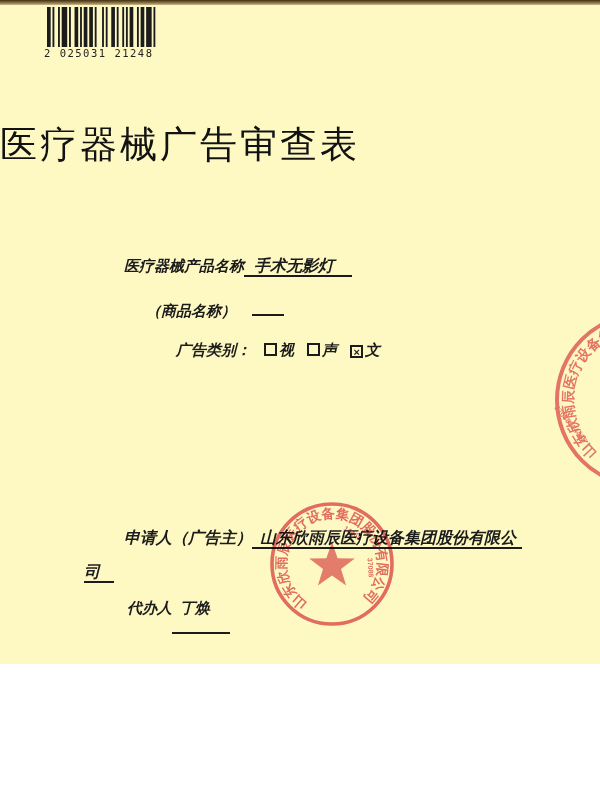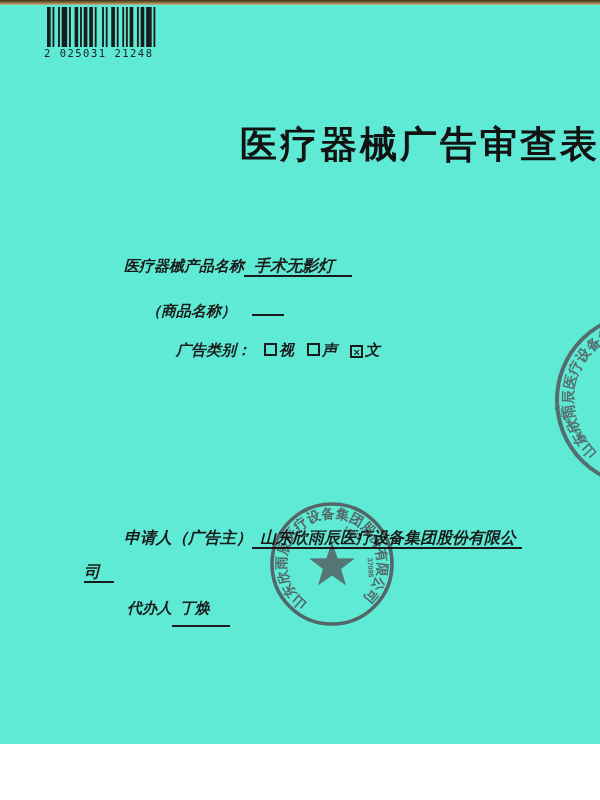--- a/index.html
+++ b/index.html
@@ -1,52 +1,52 @@
 <!DOCTYPE html>
 <html><head>
 <meta charset="utf-8">
 <style>
   html,body { margin:0; padding:0; background:#fff; }
   .page {
-    position:relative; width:600px; height:744px; background:#5eead4;
+    position:relative; width:600px; height:664px; background:#fef9c3;
     overflow:hidden; font-family:"Liberation Sans",sans-serif; color:#1d1d1d;
   }
   .top-band {
     position:absolute; top:0; left:0; width:600px; height:5px;
     background:linear-gradient(180deg,#3e2f12 0%,#8a7342 55%,#c9b98a 100%);
   }
   .barcode { position:absolute; left:44px; top:7px; width:120px; }
   .barcode svg { display:block; width:112px; height:40px; margin-left:3px; }
   .barcode-number {
     font-family:"DejaVu Sans Mono","Liberation Mono",monospace;
     font-size:10.5px; letter-spacing:1.5px; color:#222; margin-top:0; white-space:nowrap;
   }
   .title {
-    position:absolute; top:120px; left:0; width:100%; text-align:right;
-    font-size:37px; font-weight:bold; letter-spacing:3px; color:#121212;
+    position:absolute; top:120px; left:0; width:100%; text-align:left;
+    font-size:37px; font-weight:normal; letter-spacing:3px; color:#121212;
   }
   .row { position:absolute; font-weight:bold; font-size:15px; white-space:nowrap; color:#1b1b1b;font-style:italic; }
   .u { border-bottom:2px solid #1b1b1b; }
   .row-product { left:124px; top:256px; }
   .row-product .value { font-size:16px; padding:0 18px 1px 10px; }
   .row-trade { left:146px; top:299px; }
   .blank-line { display:inline-block; width:32px; height:15px; border-bottom:2px solid #1b1b1b; margin-left:16px; }
   .row-category { left:176px; top:341px; }
   .option { margin-left:13px; }
   .checkbox {
     display:inline-block; width:13px; height:13px; box-sizing:border-box;
     border:2px solid #1b1b1b; vertical-align:-1px; text-align:center;
     line-height:10px; font-size:11px; font-weight:bold; margin-right:2px;
   }
   .row-applicant1 { left:124px; top:528px; font-size:16px; }
   .row-applicant1 .value { padding:0 6px 1px 8px; }
   .row-applicant2 { left:84px; top:562px; font-size:16px; }
   .row-applicant2 .value { padding:0 14px 1px 0; }
   .row-agent { left:127px; top:599px; }
-  .row-agent .value { padding:0 20px 9px 8px; }
+  .row-agent .value { padding:0 20px 16px 8px; }
   .row-authority { left:127px; top:634px; }
   .row-authority .value { padding:0 12px 1px 6px; }
   .page-number { position:absolute; top:787px; left:0; width:100%; text-align:center; font-size:13px; color:#333; }
   .seal-center { position:absolute; left:262px; top:494px; width:140px; height:140px; mix-blend-mode:multiply; opacity:.85; }
   .seal-edge   { position:absolute; left:540px; top:312px; width:60px; height:180px; mix-blend-mode:multiply; opacity:.8; }
   .seal-center svg, .seal-edge svg { display:block; width:100%; height:100%; overflow:hidden; }
   svg text { font-family:"Liberation Sans",sans-serif; font-weight:bold; }
 </style>
 </head>
 <body>

